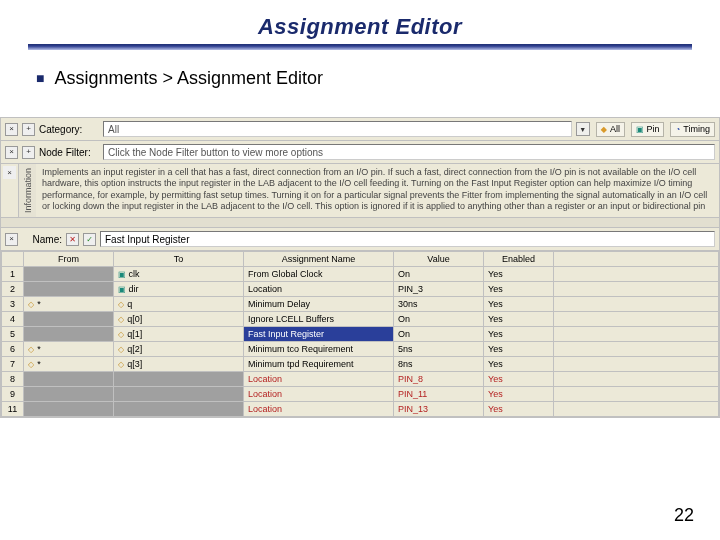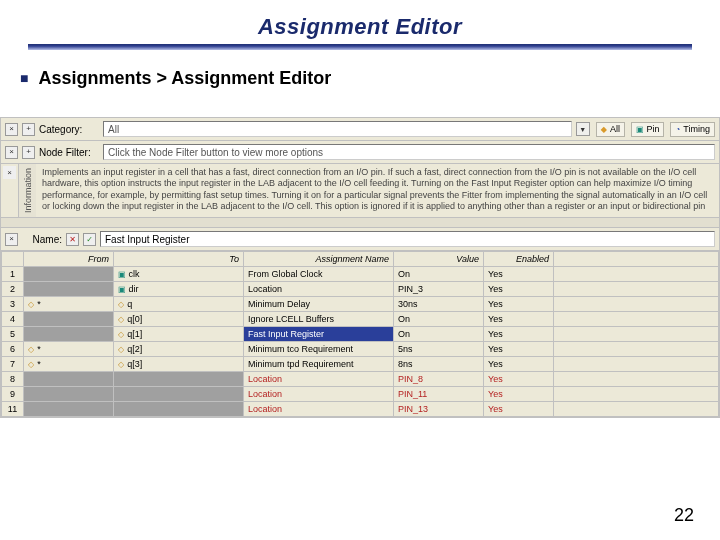--- a/index.html
+++ b/index.html
@@ -23,23 +23,23 @@
     margin: 14px 0 4px 0;
     letter-spacing: 0.5px;
   }
   .title-rule {
     height: 6px;
     margin: 2px 28px 0 28px;
     background: linear-gradient(to bottom, #1f2f72 0%, #2f3f90 35%, #b7c0e8 100%);
   }
   .breadcrumb {
     font-size: 18px;
-    font-weight: bold;
+    font-weight: normal;
     color: #000;
-    margin: 18px 0 0 20px;
+    margin: 18px 0 0 36px;
   }
   .breadcrumb .bullet {
     color: #1a2a6c;
     margin-right: 10px;
     font-size: 14px;
     vertical-align: 1px;
   }
   .app {
     margin-top: 28px;
     background: #ece9d8;
@@ -151,22 +151,21 @@
   table.grid th, table.grid td {
     border: 1px solid #c0c0c0;
     padding: 1px 4px;
     height: 15px;
     overflow: hidden;
     white-space: nowrap;
   }
   table.grid th {
     background: #ece9d8;
     font-weight: normal;
-    text-align: right;
-    font-style: italic;
+    text-align: center;
   }
   .rowhdr {
     background: #ece9d8;
     text-align: center;
     width: 22px;
   }
   .shaded { background: #a0a0a0; }
   .sel { background: #2a3f9a; color: #fff; }
   .red { color: #b42222; }
   .iconcell { display: inline-flex; align-items: center; gap: 3px; }

